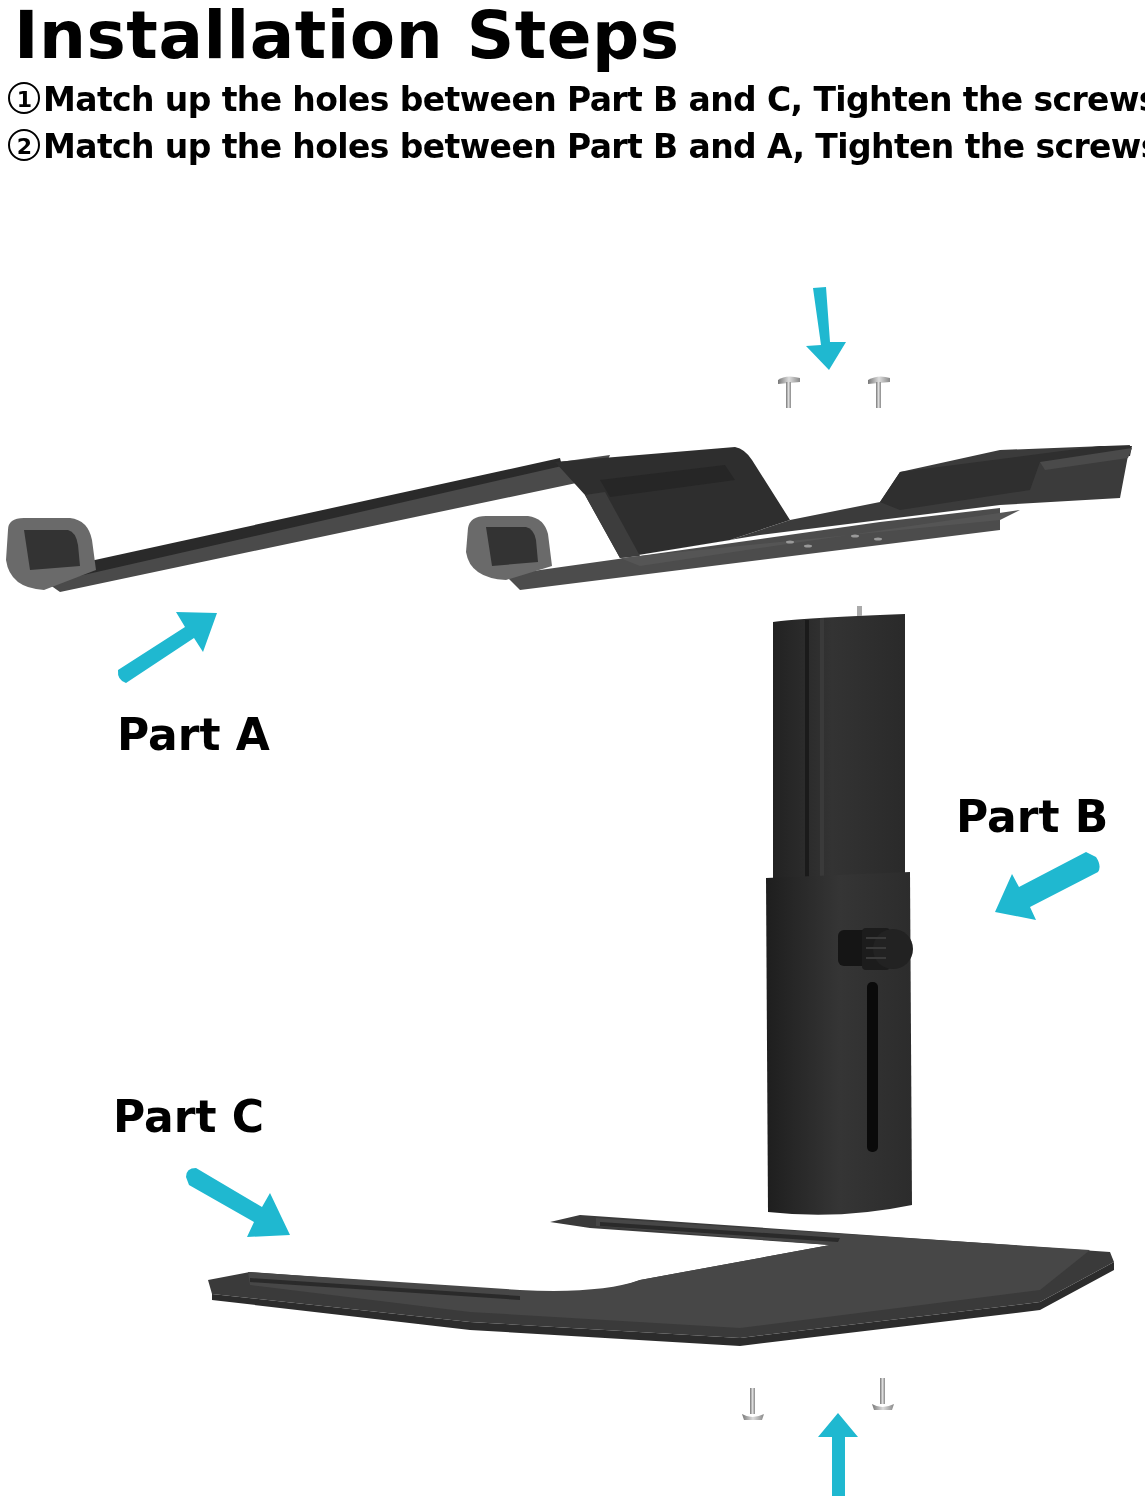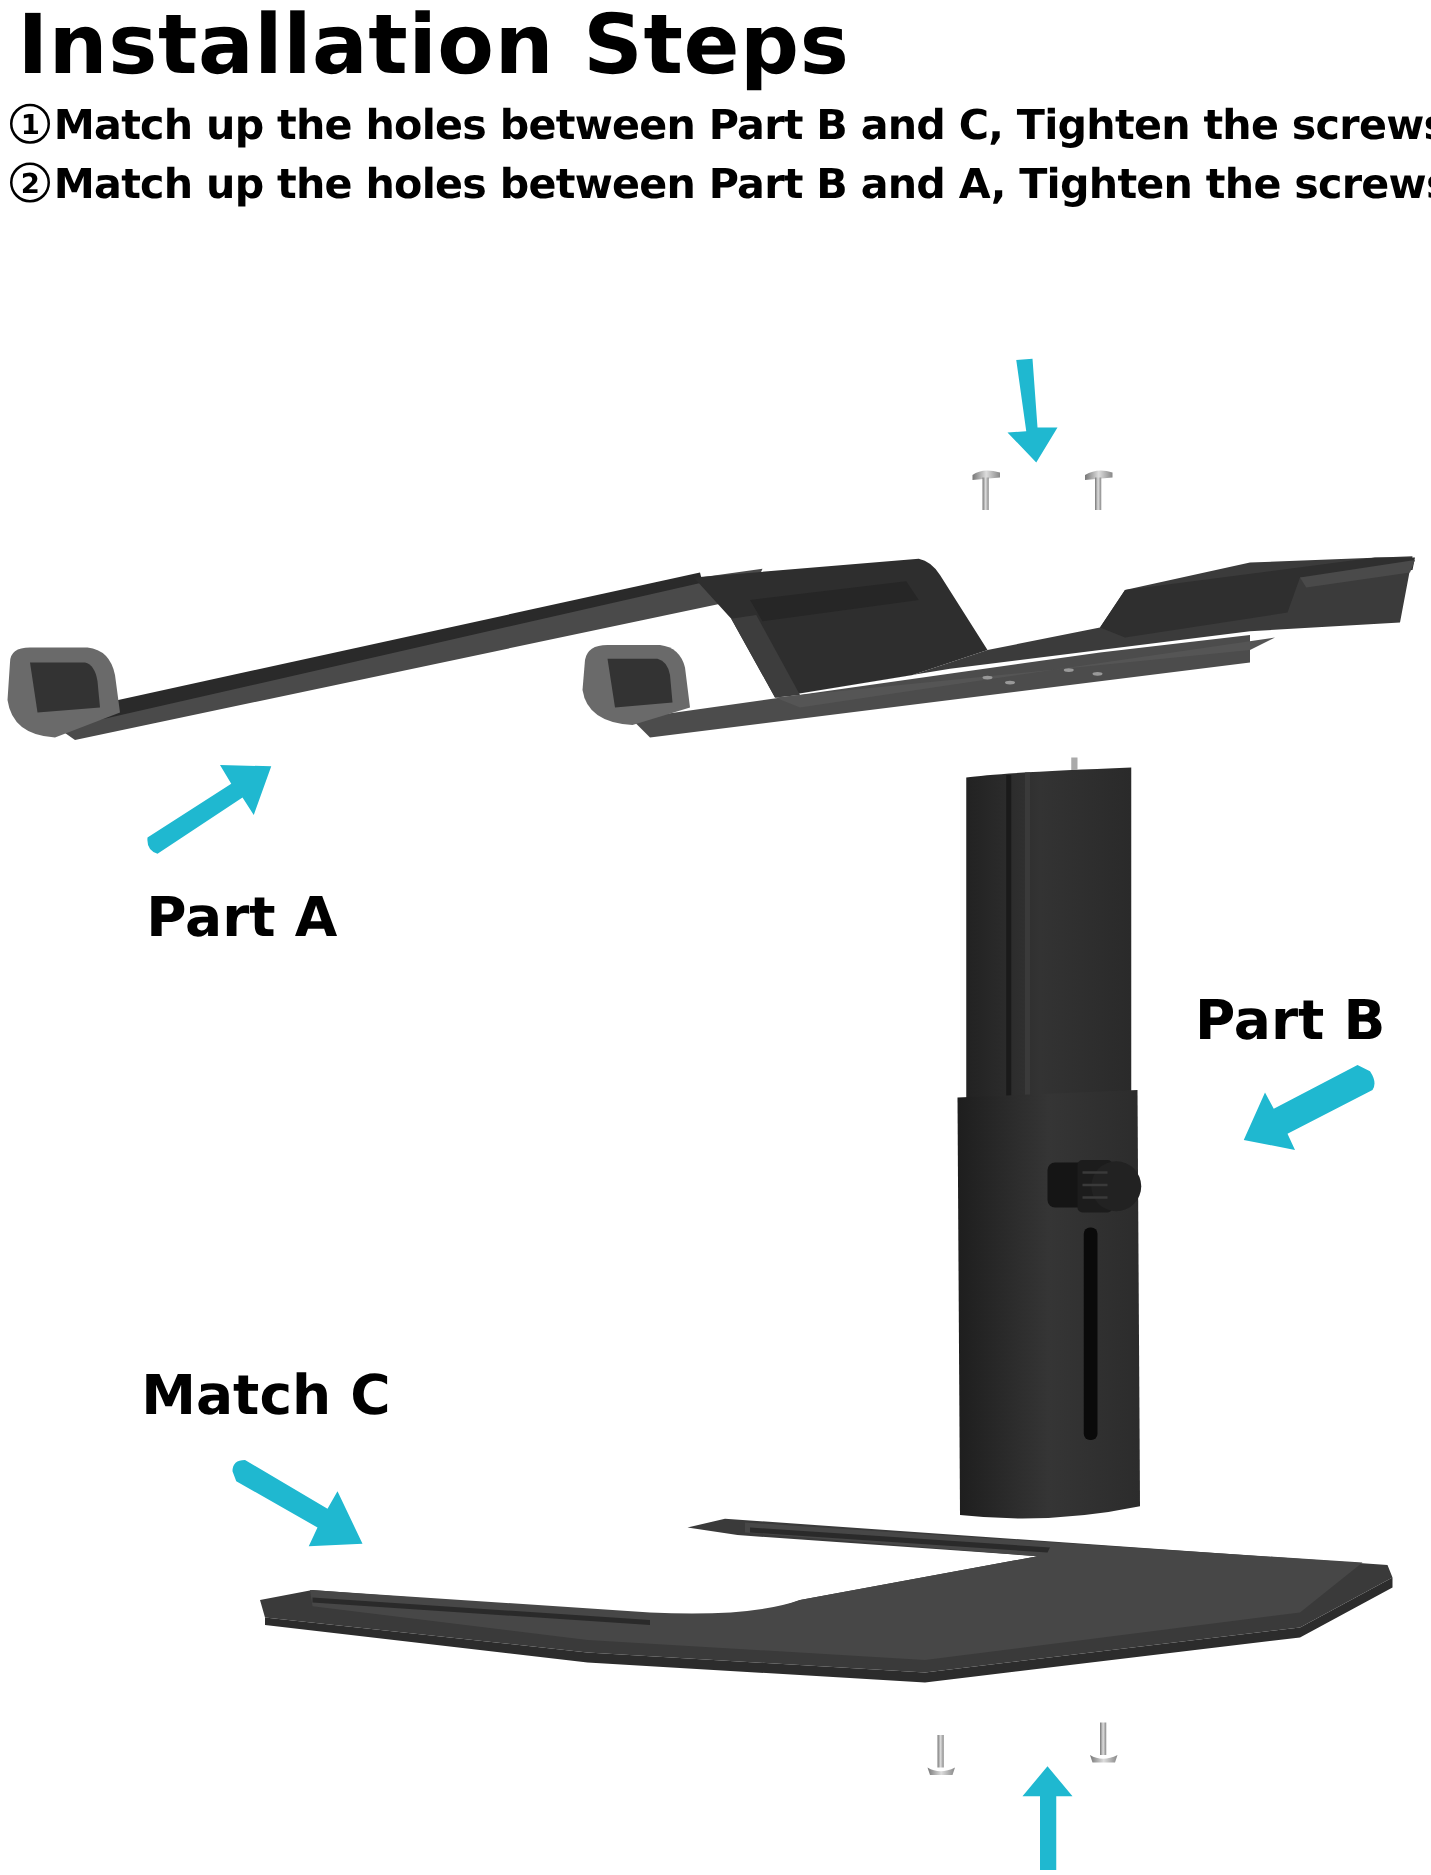--- a/index.html
+++ b/index.html
@@ -144,13 +144,13 @@
       <path d="M872,1404 Q882,1410 894,1404 L892,1410 L874,1410 Z" fill="url(#screwGrad)"></path>
     </g>
   </g>
   <g>
     <path d="M838,1413 L858,1437 L845,1437 L845,1496 L832,1496 L832,1437 L818,1437 Z" fill="#1fb8d0"></path>
   </g>
 </svg>
 
 <div class="label label-a">Part A</div>
 <div class="label label-b">Part B</div>
-<div class="label label-c">Match C</div>
+<div class="label label-c">Part C</div>
 
 </body></html>

